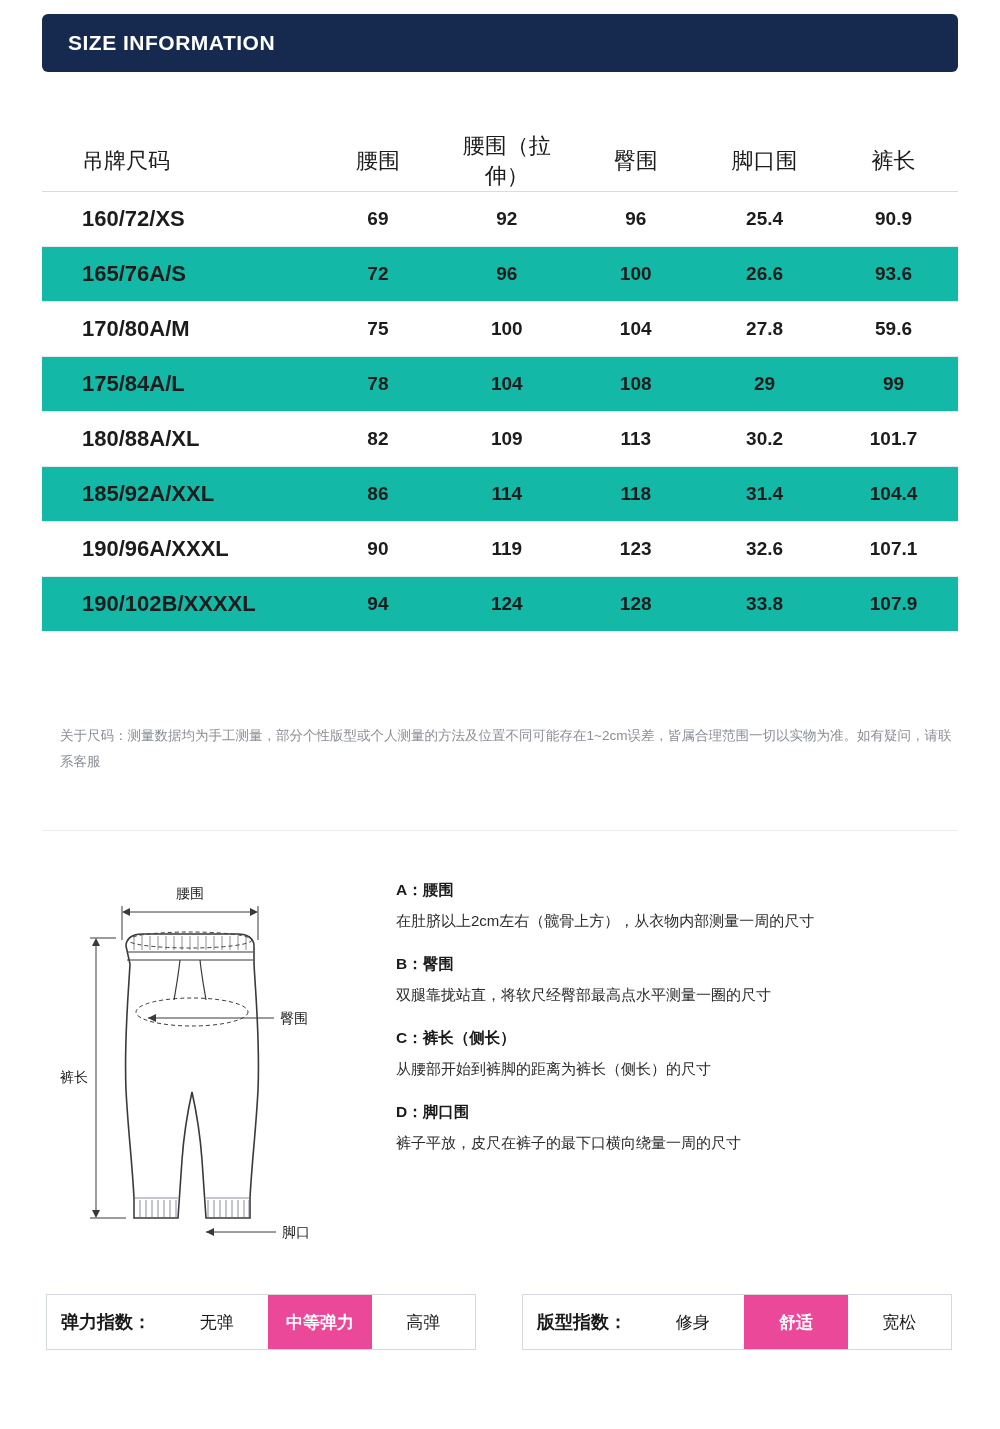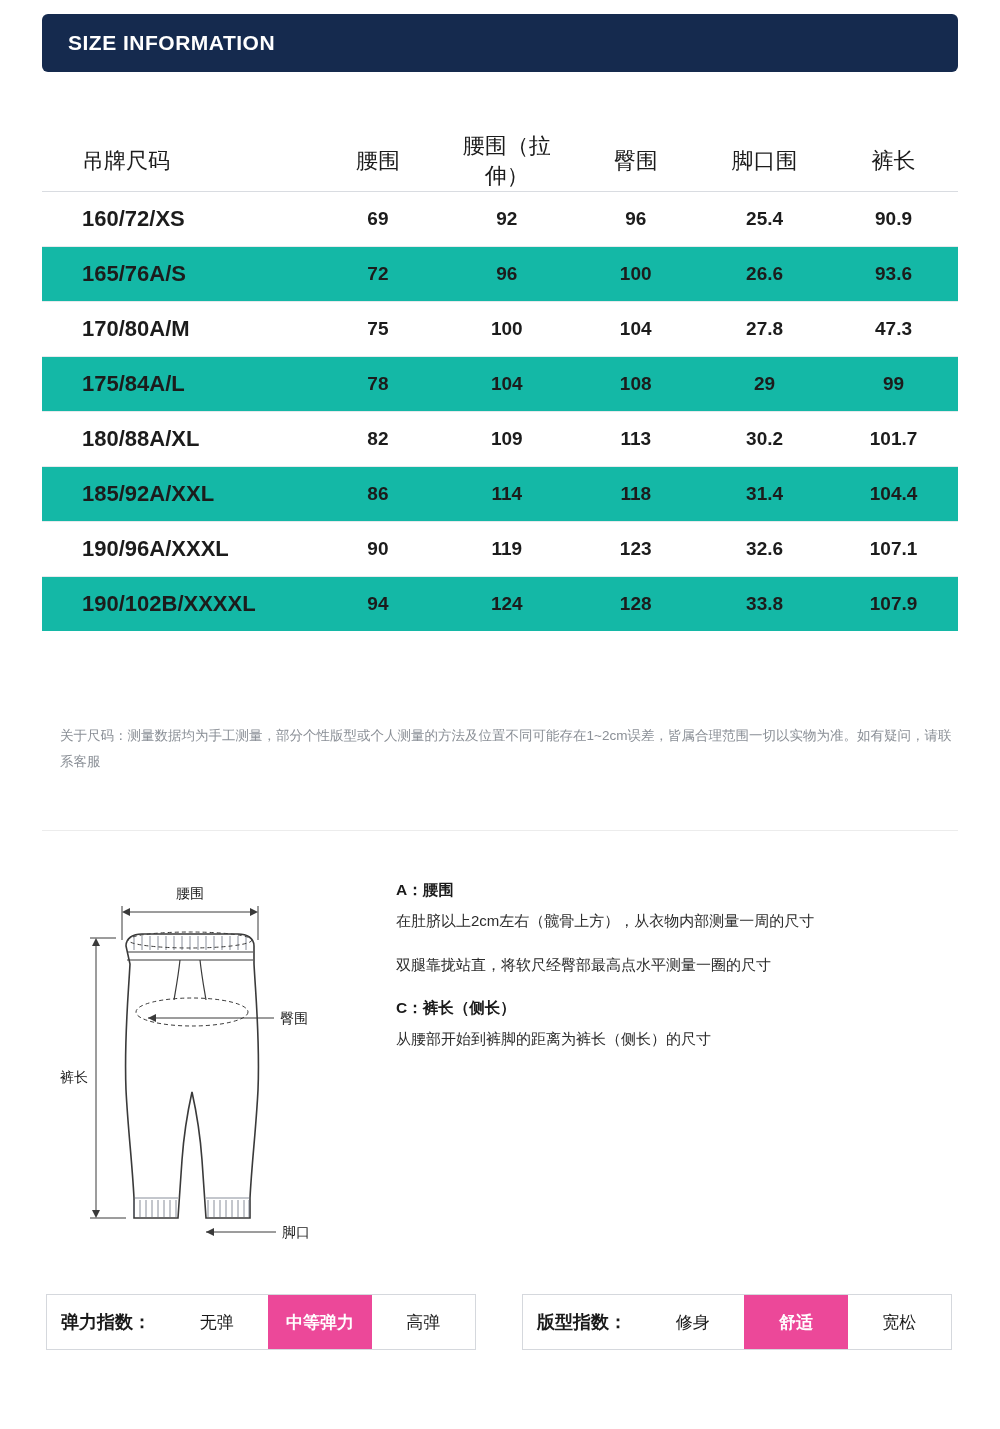--- a/index.html
+++ b/index.html
@@ -245,21 +245,21 @@
           <td>100</td>
           <td>26.6</td>
           <td>93.6</td>
         </tr>
         <tr>
           <td class="first">170/80A/M</td>
           <td>75</td>
           <td>100</td>
           <td>104</td>
           <td>27.8</td>
-          <td>47.3</td>
+          <td>59.6</td>
         </tr>
         <tr class="alt">
           <td class="first">175/84A/L</td>
           <td>78</td>
           <td>104</td>
           <td>108</td>
           <td>29</td>
           <td>99</td>
         </tr>
         <tr>
@@ -405,25 +405,30 @@
       <text class="dim-label" x="252" y="377" text-anchor="start">脚口</text>
     </svg>
   </div>
 
   <div class="guide">
     <div class="guide-block">
       <div class="guide-head">A：腰围</div>
       <div class="guide-body">在肚脐以上2cm左右（髋骨上方），从衣物内部测量一周的尺寸</div>
     </div>
     <div class="guide-block">
+      <div class="guide-head">B：臀围</div>
       <div class="guide-body">双腿靠拢站直，将软尺经臀部最高点水平测量一圈的尺寸</div>
     </div>
     <div class="guide-block">
       <div class="guide-head">C：裤长（侧长）</div>
       <div class="guide-body">从腰部开始到裤脚的距离为裤长（侧长）的尺寸</div>
+    </div>
+    <div class="guide-block">
+      <div class="guide-head">D：脚口围</div>
+      <div class="guide-body">裤子平放，皮尺在裤子的最下口横向绕量一周的尺寸</div>
     </div>
   </div>
 
   <div class="idx left">
     <div class="idx-label">弹力指数：</div>
     <div class="idx-opts">
       <div class="idx-opt">无弹</div>
       <div class="idx-opt active">中等弹力</div>
       <div class="idx-opt">高弹</div>
     </div>

